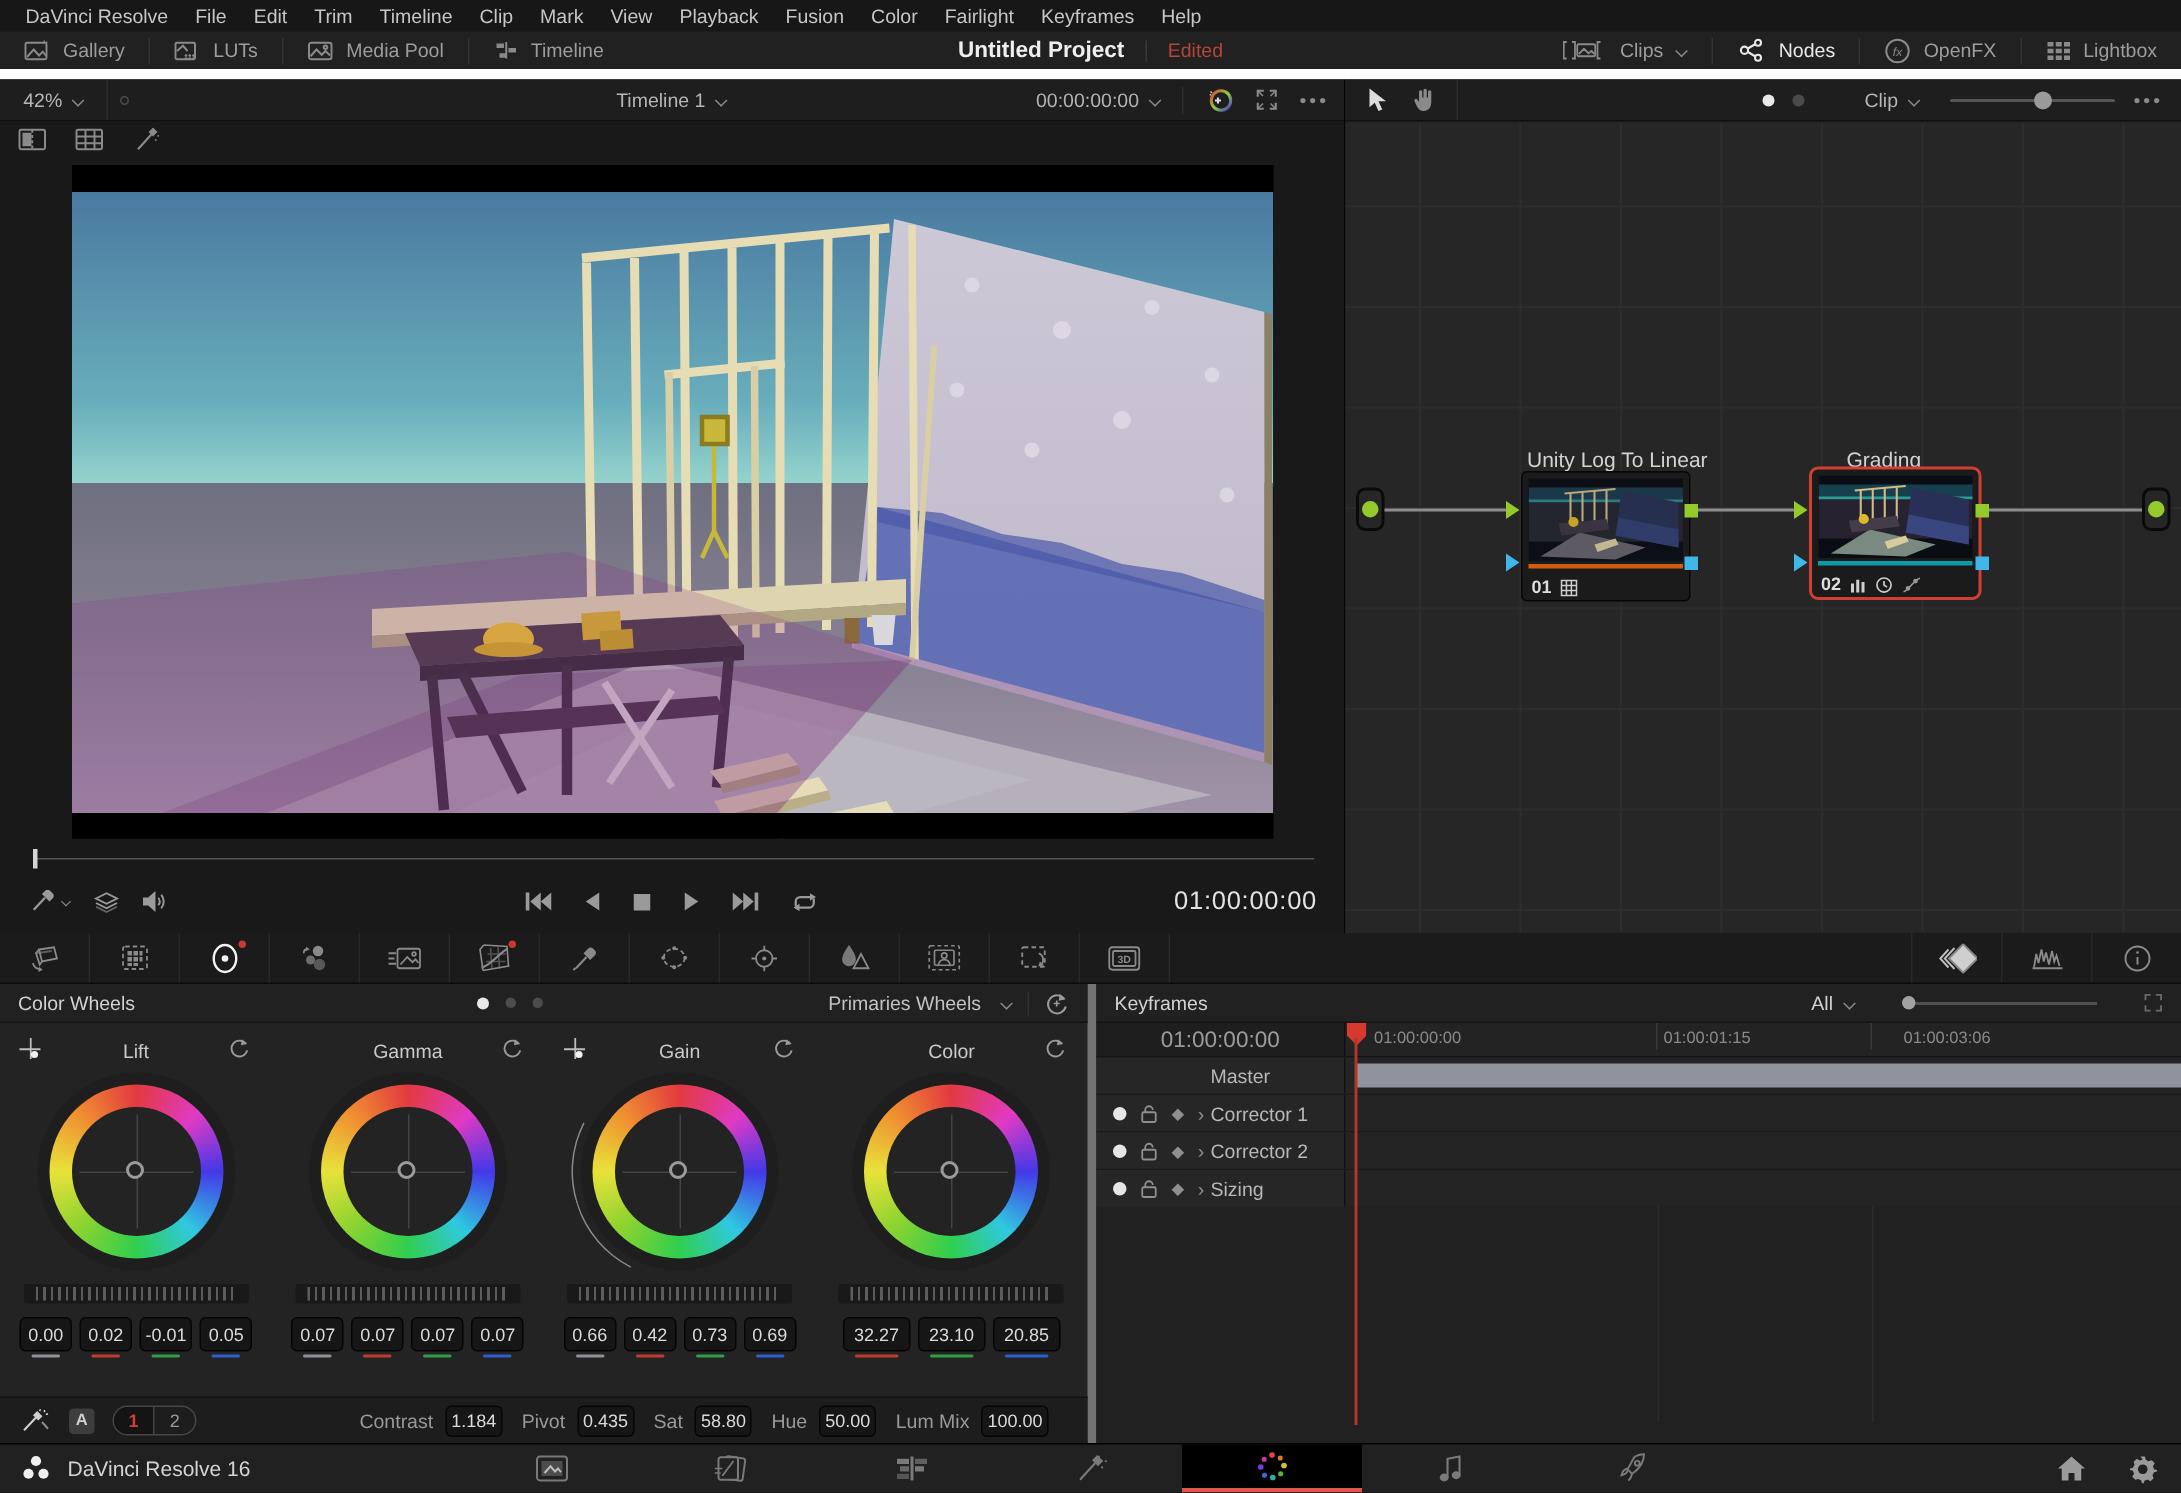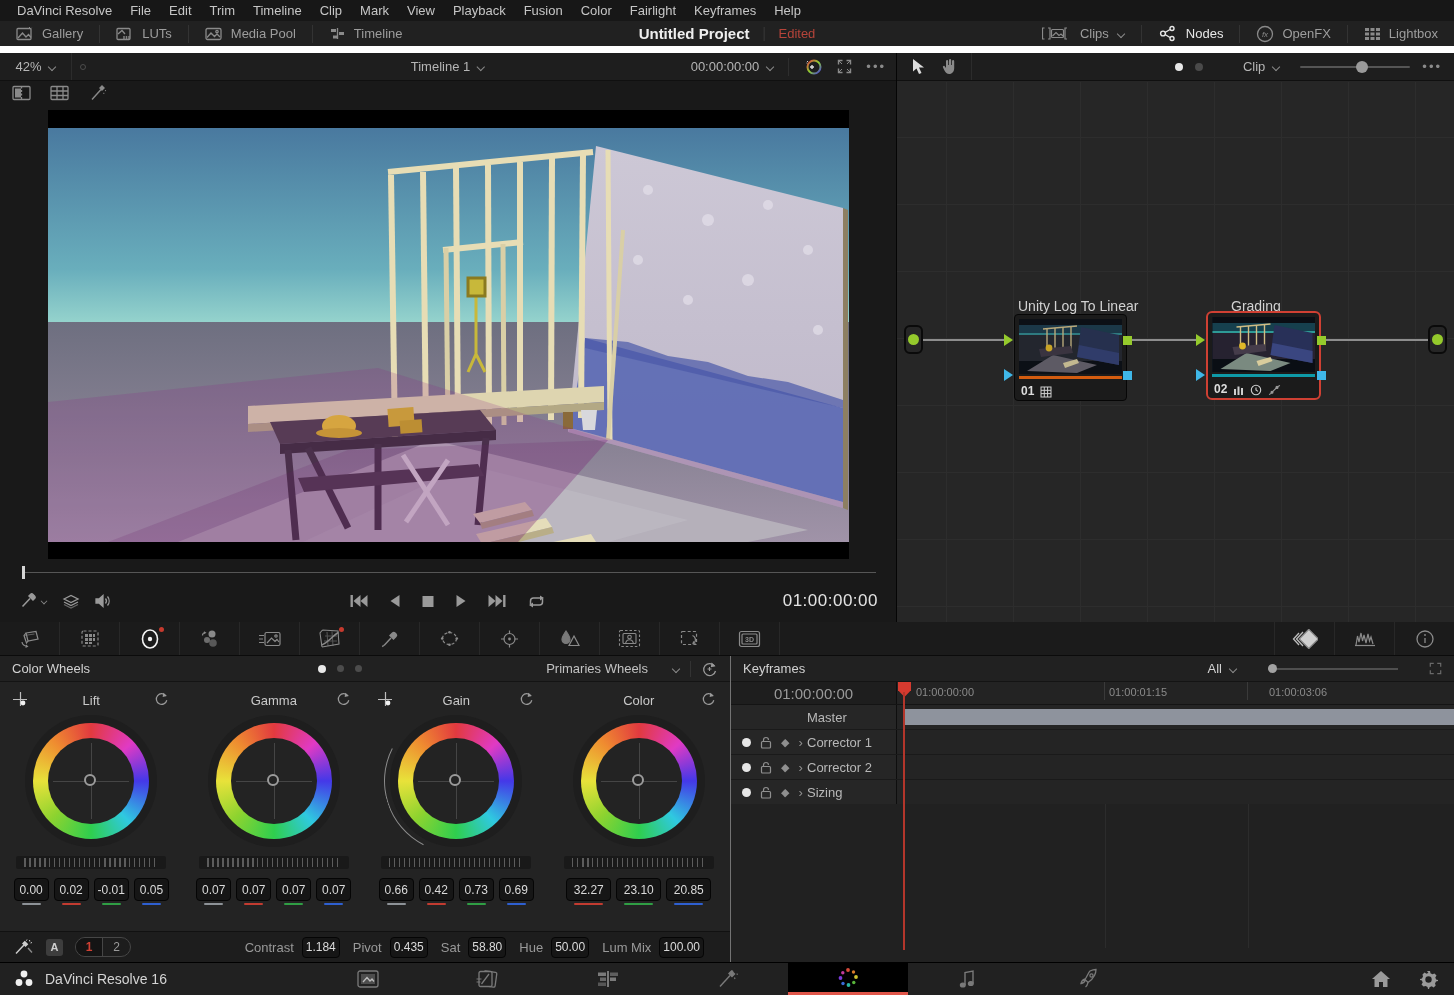--- a/index.html
+++ b/index.html
@@ -77,21 +77,21 @@
   
   .palette-bar{height:34px;background:#1b1b1b;border-bottom:1px solid #0b0b0b;display:flex;align-items:stretch}
   .pcell{width:60px;display:flex;align-items:center;justify-content:center;border-right:1px solid #282828;position:relative}
   .pcell.last{border-right:none}
   .pcell .badge{position:absolute;top:5px;right:15px;width:5px;height:5px;border-radius:50%;background:#c63a2e}
   .pspacer{flex:1}
   .pcell.rsep{border-left:1px solid #282828;border-right:none}
 
   
   .bottom{display:flex;height:306px}
-  .wheels-panel{width:731px;background:#232323;border-right:1px solid #737373;position:relative}
+  .wheels-panel{width:731px;background:#232323;border-right:6px solid #737373;position:relative}
   .panel-header{height:26px;background:#212121;border-bottom:1px solid #141414;display:flex;align-items:center;padding:0 12px;font-size:13px;color:#d2d2d2;position:relative}
   .ph-dots{position:absolute;left:318px;display:flex;gap:11px;align-items:center}
   .ph-dots .d1{width:8px;height:8px;border-radius:50%;background:#e8e8e8}
   .ph-dots .d2{width:7px;height:7px;border-radius:50%;background:#4c4c4c}
   .ph-right{margin-left:auto;display:flex;align-items:center;gap:10px;color:#c2c2c2}
   .ph-div{width:1px;height:16px;background:#333}
 
   .wheel-cols{display:flex}
   .wcol{width:183px;position:relative;padding-top:8px}
   .wcol-head{height:20px;position:relative;display:flex;align-items:center;justify-content:center;font-size:13px;color:#c9c9c9}
@@ -754,21 +754,21 @@
 
   <div class="wheels-panel">
     <div class="panel-header">
       <span>Color Wheels</span>
       <div class="ph-dots">
           <span class="d1"></span>
           <span class="d2"></span>
           <span class="d2"></span>
         </div>
       <div class="ph-right">
-        <div style="display:flex;align-items:center;gap:24px">
+        <div style="display:flex;align-items:center;gap:13px">
           <span>Primaries Wheels</span>
           <span class="chev"></span>
         </div>
         <div class="ph-div"></div>
         <svg class="ic" width="17" height="16" viewBox="0 0 17 16" fill="none" stroke="#9a9a9a" stroke-width="1.3">
             <path d="M13.5 5 a6 6 0 1 0 1 5"></path>
             <polygon points="10.5,1.5 14.5,5.2 9.8,6.2" fill="#9a9a9a" stroke="none"></polygon>
             <path d="M8.5 6 v4 M6.5 8 h4" stroke-width="1.1"></path>
           </svg>
       </div>

